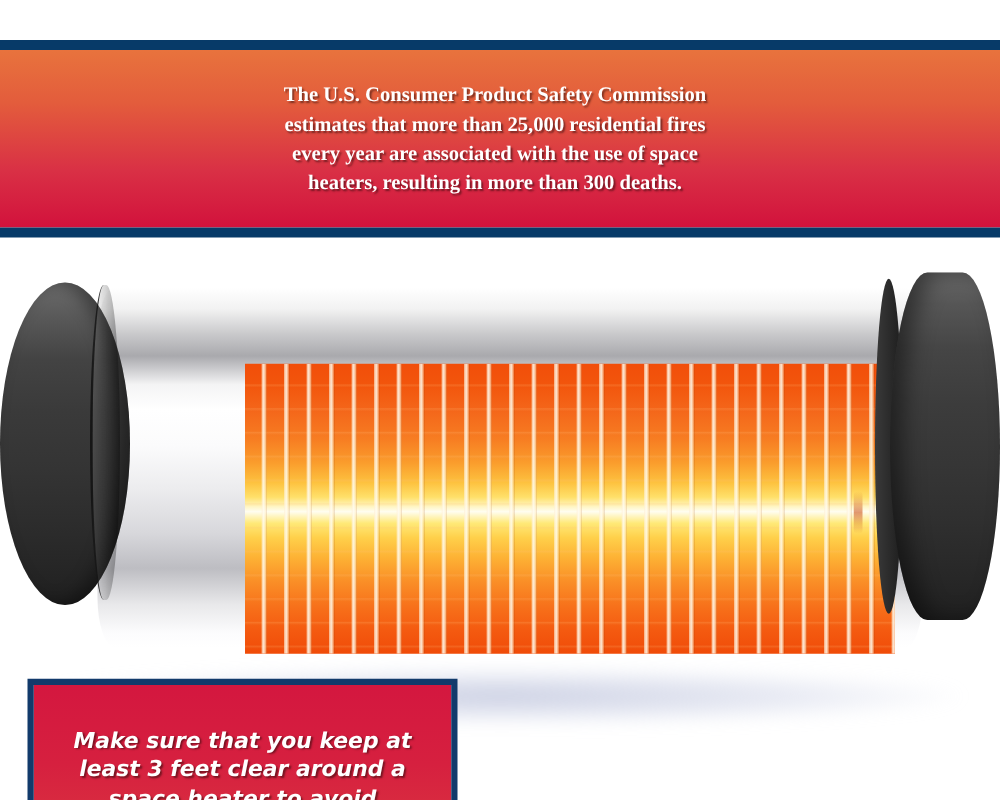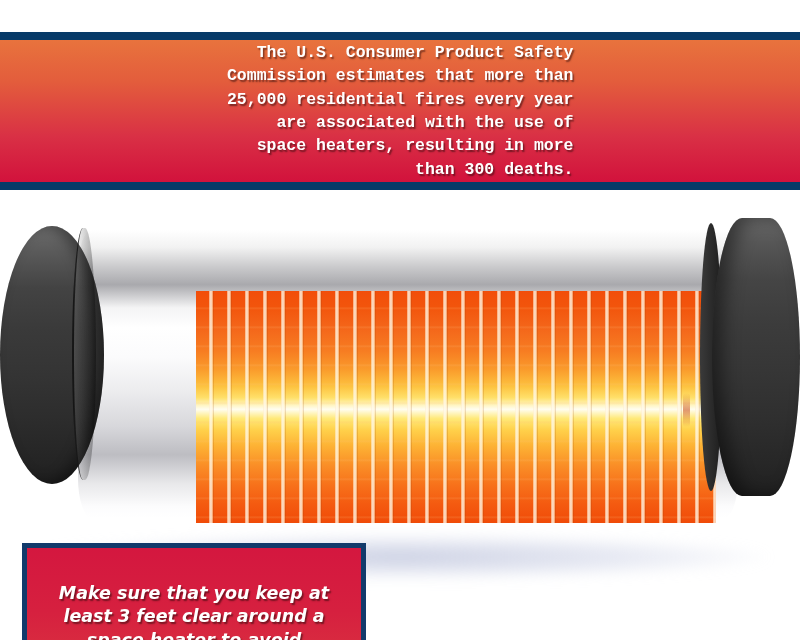--- a/index.html
+++ b/index.html
@@ -51,25 +51,25 @@
   #banner-stat-wrap {
     flex: 1 1 auto;
     display: flex;
     align-items: center;
     justify-content: center;
     padding-right: 8px;
     box-sizing: border-box;
   }
   #banner-stat {
     color: #ffffff;
-    font-family: Liberation Mono, monospace;
+    font-family: Liberation Serif, serif;
     font-weight: bold;
     font-size: 16.5px;
     line-height: 1.42;
-    text-align: right;
+    text-align: center;
     text-shadow: 1.5px 1.5px 1.5px rgba(40,10,10,0.55);
     max-width: 355px;
   }
 
   
   #heater-stage {
     position: absolute;
     left: 0;
     top: 196px;
     width: 800px;

